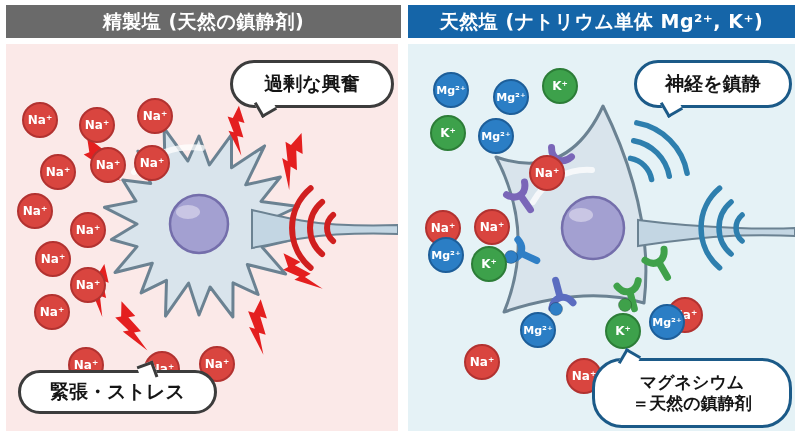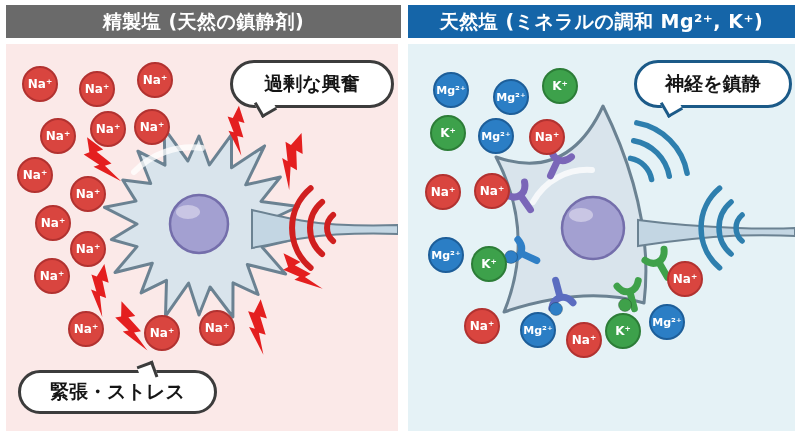--- a/index.html
+++ b/index.html
@@ -23,41 +23,41 @@
   .nucshine{fill:#cdcae6;opacity:.9;}
   .shine{fill:none;stroke:#ffffff;stroke-width:6;stroke-linecap:round;opacity:.75;}
   .redarcs path{stroke:var(--red_arc,#d01f1f);stroke-width:6;fill:none;stroke-linecap:round;}
   .bluearcs path{stroke:var(--blue_arc,#2e7fae);stroke-width:5.5;fill:none;stroke-linecap:round;}
   .bolt{fill:var(--bolt,#e41f1f);}
   .ion{
     position:absolute;width:36px;height:36px;border-radius:50%;box-sizing:border-box;
     display:flex;align-items:center;justify-content:center;color:#fff;font-weight:700;
     font-size:12px;z-index:3;border:2px solid;
   }
-  .ion.na{background:var(--na,#d9453f);border-color:var(--na_border,#b23230);}
+  .ion.na{background:var(--na,#d9453f);border-color:var(--na_border,#b23230);margin-top:36px;}
   .ion.mg{background:var(--mg,#2b7ec5);border-color:var(--mg_border,#1d5e99);font-size:11px;}
   .ion.k{background:var(--k,#3da14b);border-color:var(--k_border,#2c7d37);}
   .bubble{
     position:absolute;background:#fff;border:3px solid var(--bc);border-radius:24px;
     display:flex;align-items:center;justify-content:center;font-weight:700;font-size:19px;
     color:#151515;z-index:5;text-align:center;line-height:1.25;
   }
   .panel.left .bubble{--bc:var(--bubble_border_left,#3c3c3c);}
   .panel.right .bubble{--bc:var(--bubble_border_right,#1b5a88);}
   .bubble .tail{position:absolute;width:14px;height:14px;background:#fff;z-index:6;}
   .tail.down{bottom:-10px;border-right:3px solid var(--bc);border-bottom:3px solid var(--bc);transform:rotate(60deg);}
   .tail.up{top:-10px;border-left:3px solid var(--bc);border-top:3px solid var(--bc);transform:rotate(70deg);}
   .tail.upleft{top:-10px;border-left:3px solid var(--bc);border-top:3px solid var(--bc);transform:rotate(30deg);}
   .bubble.two-line{flex-direction:column;font-size:17px;}
 </style>
 </head>
 <body>
 
 <div class="header left-h">精製塩 (天然の鎮静剤)</div>
-<div class="header right-h">天然塩 (ミネラルの調和 Mg²⁺, K⁺)</div>
+<div class="header right-h">天然塩 (ナトリウム単体 Mg²⁺, K⁺)</div>
 
 <div class="panel left">
   <svg class="art" viewBox="0 0 392 387">
     <defs>
       <path id="bolt" d="M1,-26 L12,-9 L5,-9 L15,7 L8,7 L18,27 L-3,4 L3,4 L-8,-11 L-2,-11 Z"></path>
       <g id="receptor" fill="none" stroke="currentColor" stroke-width="7" stroke-linecap="round">
         <path d="M-11,-13 C-6,-2 6,-2 11,-13"></path>
         <path d="M0,-4 L0,13"></path>
       </g>
     </defs>
@@ -129,20 +129,25 @@
         <use href="#receptor" transform="translate(223 252) rotate(-15)" style="color: rgb(63, 161, 74);"></use>
         <circle cx="103" cy="213" r="6.5" fill="#2f7fc6" stroke="rgba(0,0,0,0.25)"></circle>
         <circle cx="148" cy="265" r="6.5" fill="#2f7fc6" stroke="rgba(0,0,0,0.25)"></circle>
         <circle cx="217" cy="261" r="6.5" fill="#3fa14a" stroke="rgba(0,0,0,0.25)"></circle>
       </g>
   </svg>
   <div class="bubble" style="left:226px;top:16px;width:152px;height:42px;justify-content:center;">
     <span>神経を鎮静</span>
     <span class="tail down" style="left:26px;"></span>
   </div>
+  <div class="bubble two-line" style="left:184px;top:314px;width:194px;height:64px;border-radius:30px;">
+    <span>マグネシウム</span>
+    <span>＝天然の鎮静剤</span>
+    <span class="tail upleft" style="left:26px;"></span>
+  </div>
 <div class="ion mg" style="left: 25px; top: 28px;">Mg²⁺</div>
     <div class="ion mg" style="left: 85px; top: 35px;">Mg²⁺</div>
     <div class="ion k" style="left: 134px; top: 24px;">K⁺</div>
     <div class="ion k" style="left: 22px; top: 71px;">K⁺</div>
     <div class="ion mg" style="left: 70px; top: 74px;">Mg²⁺</div>
     <div class="ion na" style="left: 121px; top: 75px;">Na⁺</div>
     <div class="ion na" style="left: 17px; top: 130px;">Na⁺</div>
     <div class="ion na" style="left: 66px; top: 129px;">Na⁺</div>
     <div class="ion mg" style="left: 20px; top: 193px;">Mg²⁺</div>
     <div class="ion k" style="left: 63px; top: 202px;">K⁺</div>

